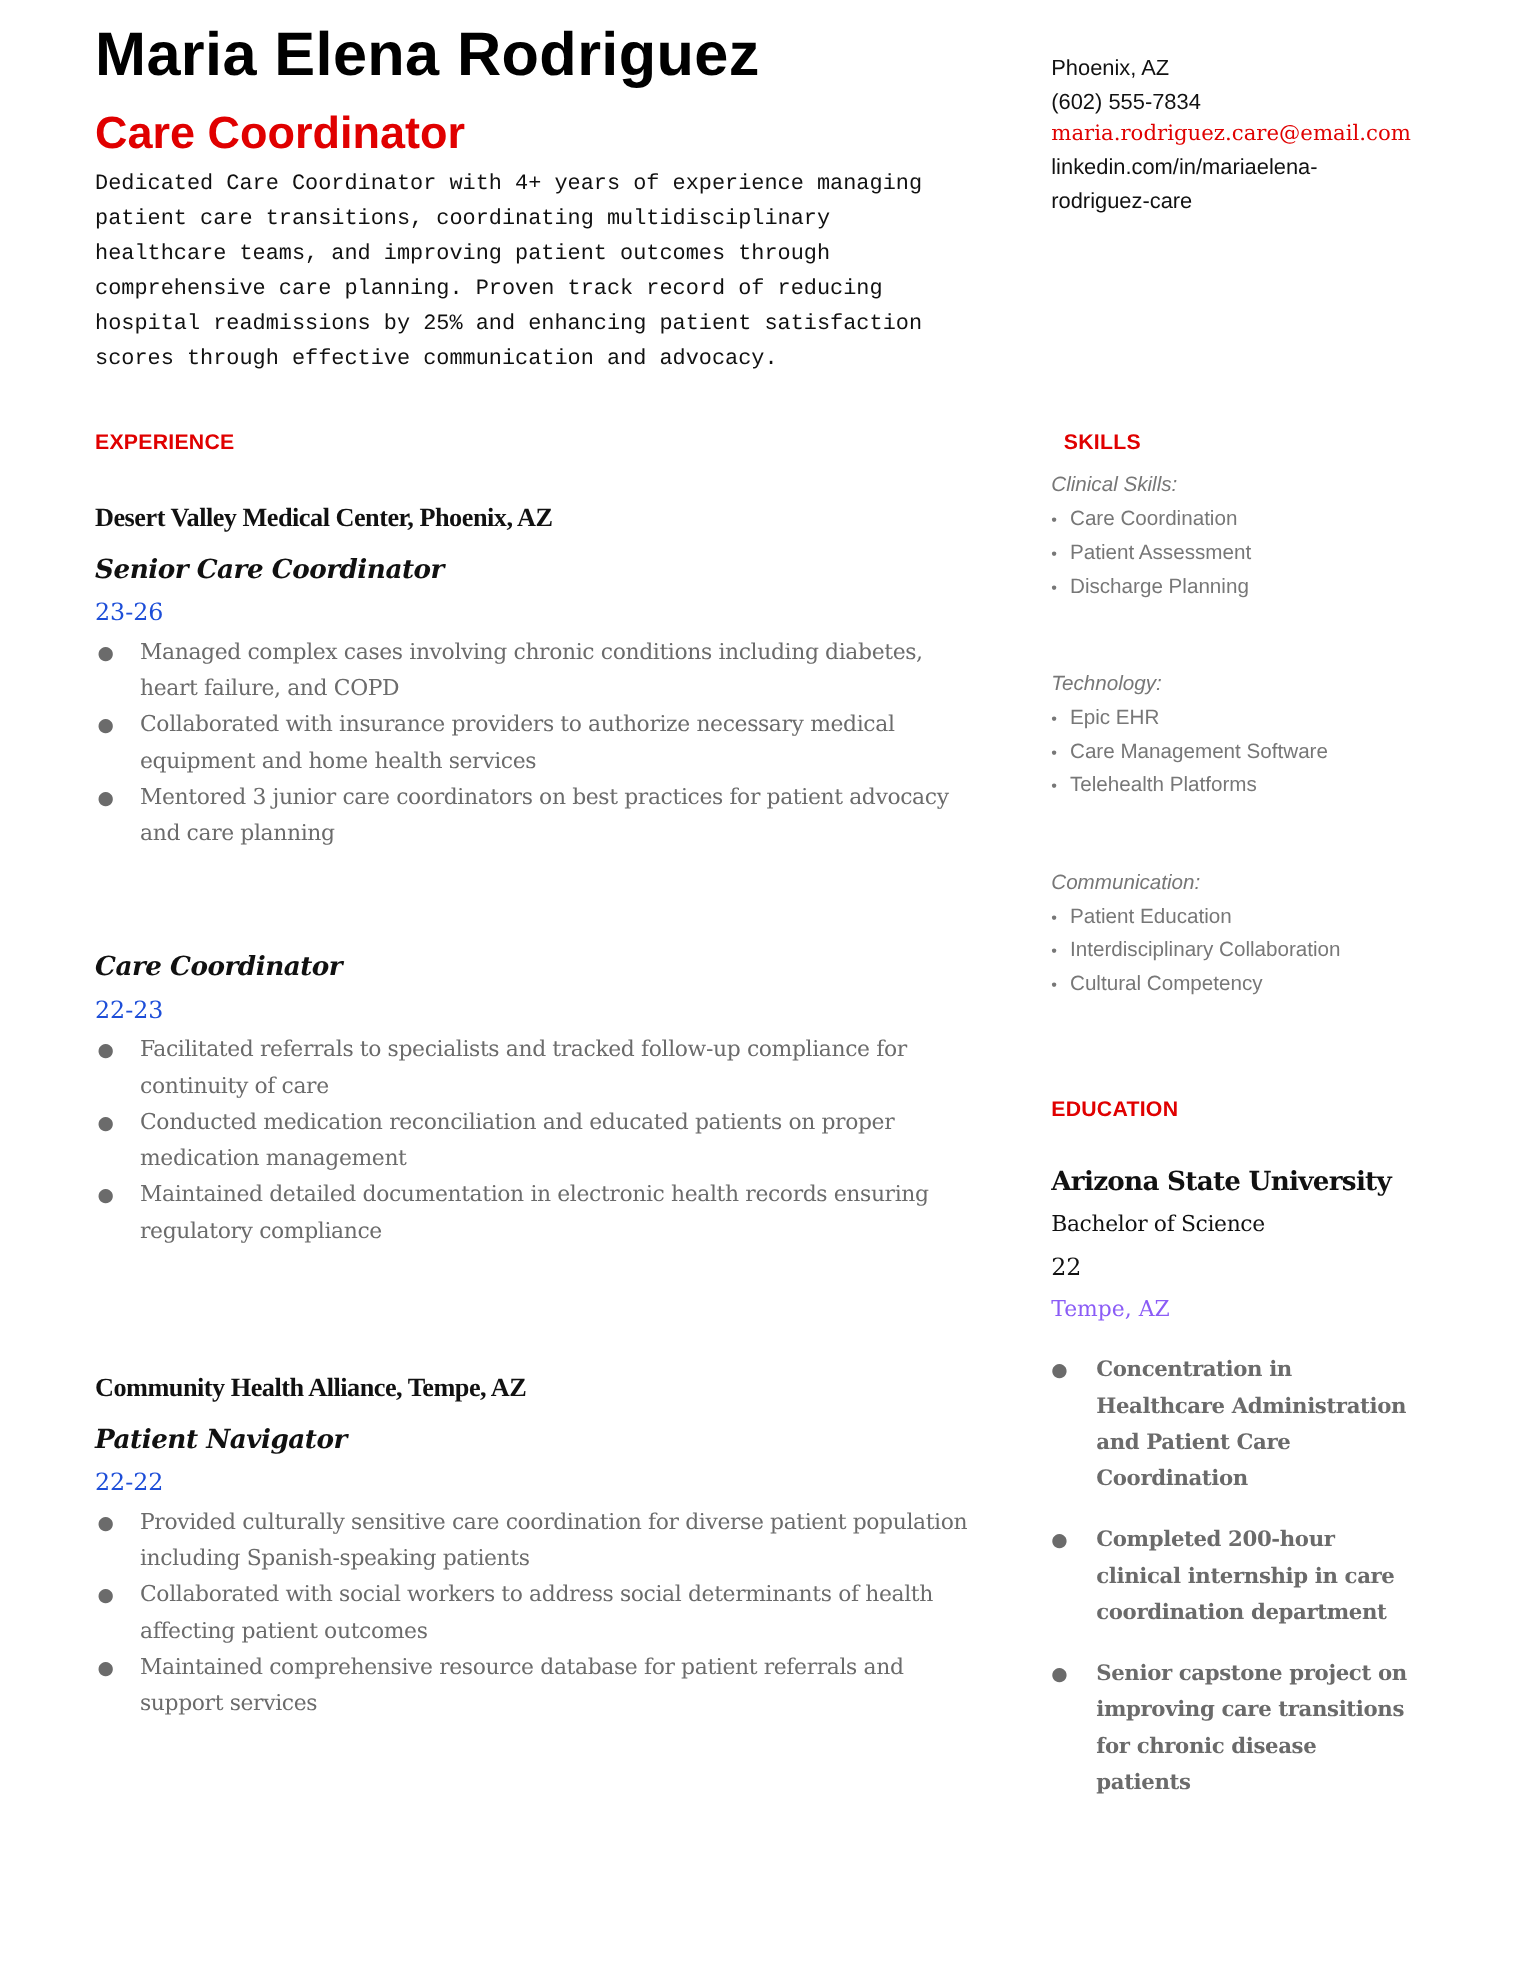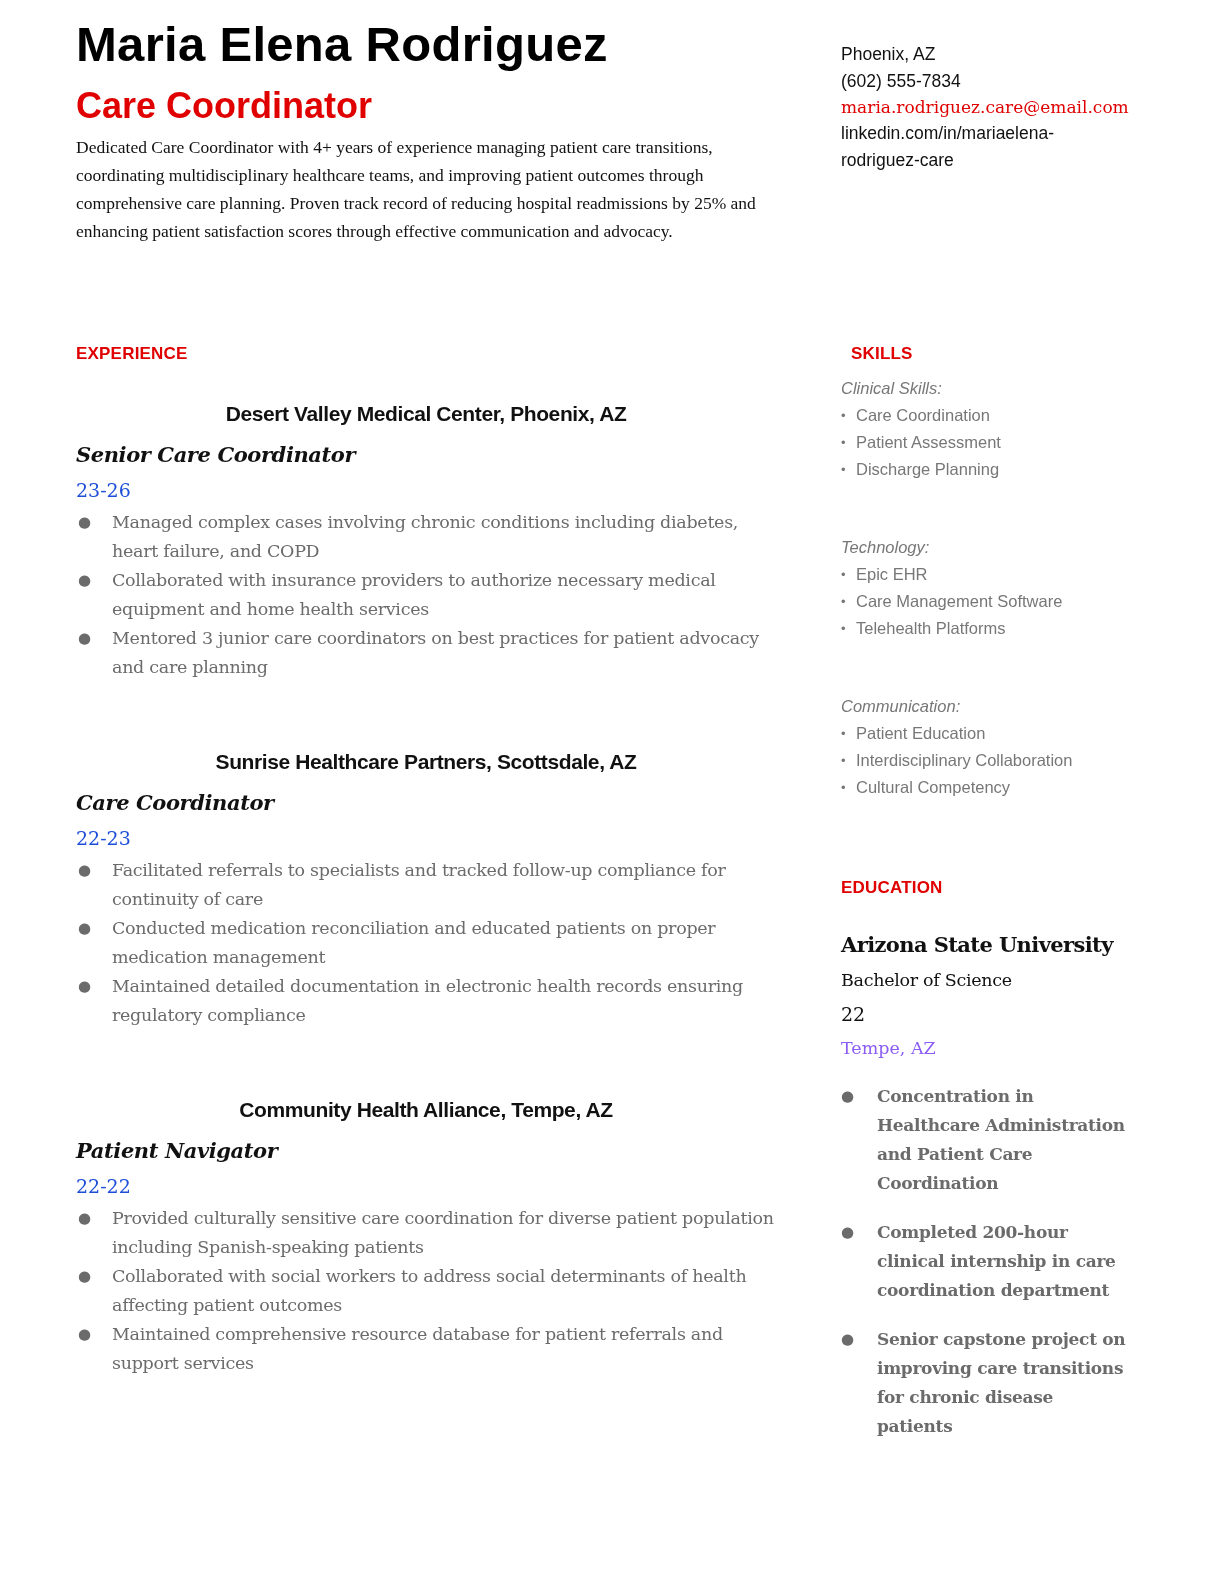--- a/index.html
+++ b/index.html
@@ -15,35 +15,35 @@
       font-size: 49px; letter-spacing: 0.3px; line-height: 60px; color: #000;
       white-space: nowrap;
     }
     .role {
       position: absolute; left: 0; top: 84px;
       font-family: "Liberation Sans", sans-serif; font-weight: 700;
       font-size: 36px; line-height: 44px; color: #e00000; white-space: nowrap;
     }
     .summary {
       position: absolute; left: 0; top: 133px; width: 700px;
-      font-family: Liberation Serif, serif; font-size: 17.5px; line-height: 28px; color: #111;
+      font-family: Liberation Mono, monospace; font-size: 17.5px; line-height: 28px; color: #111;
     }
 
     .contact { position: absolute; left: 0; top: 41px; width: 290px;
       font-family: "Liberation Sans", sans-serif; font-size: 17.5px; line-height: 27px; color: #111; }
     .contact .line { display: block; }
     .contact .email { font-family: "DejaVu Serif", serif; color: #e00000; font-size: 17px; line-height: 25px; word-break: break-all; }
 
     .section-title {
       position: absolute; font-family: "Liberation Sans", sans-serif; font-weight: 700;
       font-size: 17px; color: #e00000; letter-spacing: 0.2px;
     }
 
     .job { position: absolute; left: 0; width: 700px; }
-    .job .company { font-family: Liberation Sans, sans-serif; font-weight: 700; font-size: 21px; line-height: 30px; color: #111; letter-spacing: -0.4px; text-align: center; }
+    .job .company { font-family: Liberation Serif, serif; font-weight: 700; font-size: 21px; line-height: 30px; color: #111; letter-spacing: -0.4px; }
     .job .title { font-family: "DejaVu Serif", serif; font-style: italic; font-weight: 700; font-size: 21px; line-height: 30px; margin-top: 11px; color: #111; letter-spacing: -0.4px; }
     .job .dates { font-family: "DejaVu Serif", serif; font-size: 19px; line-height: 28px; margin-top: 6px; color: #1d4ed8; }
     .job ul { list-style: none; margin-top: 4px; }
     .job li { position: relative; padding-left: 36px; font-family: "DejaVu Serif", serif; font-size: 17.5px; line-height: 29px; color: #6b6b6b; letter-spacing: -0.3px; }
     .job li .dot { position: absolute; left: 2px; top: 0; color: #6b6b6b; font-size: 15px; }
 
     .skill-group { position: absolute; left: 0; width: 290px; font-family: "Liberation Sans", sans-serif; }
     .skill-group .label { font-style: italic; font-size: 16.5px; line-height: 27px; color: #777; }
     .skill-group ul { list-style: none; }
     .skill-group li { position: relative; padding-left: 15px; font-size: 16.5px; line-height: 27px; color: #777; }
@@ -73,21 +73,20 @@
     <div class="title">Senior Care Coordinator</div>
     <div class="dates">23-26</div>
     <ul>
       <li><span class="dot">●</span><span>Managed complex cases involving chronic conditions including diabetes, heart failure, and COPD</span></li>
       <li><span class="dot">●</span><span>Collaborated with insurance providers to authorize necessary medical equipment and home health services</span></li>
       <li><span class="dot">●</span><span>Mentored 3 junior care coordinators on best practices for patient advocacy and care planning</span></li>
     </ul>
   </div>
 
   <div class="job" style="top:747px;">
-    <div class="company">Sunrise Healthcare Partners, Scottsdale, AZ</div>
     <div class="title">Care Coordinator</div>
     <div class="dates">22-23</div>
     <ul>
       <li><span class="dot">●</span><span>Facilitated referrals to specialists and tracked follow-up compliance for continuity of care</span></li>
       <li><span class="dot">●</span><span>Conducted medication reconciliation and educated patients on proper medication management</span></li>
       <li><span class="dot">●</span><span>Maintained detailed documentation in electronic health records ensuring regulatory compliance</span></li>
     </ul>
   </div>
 
   <div class="job" style="top:1095px;">

